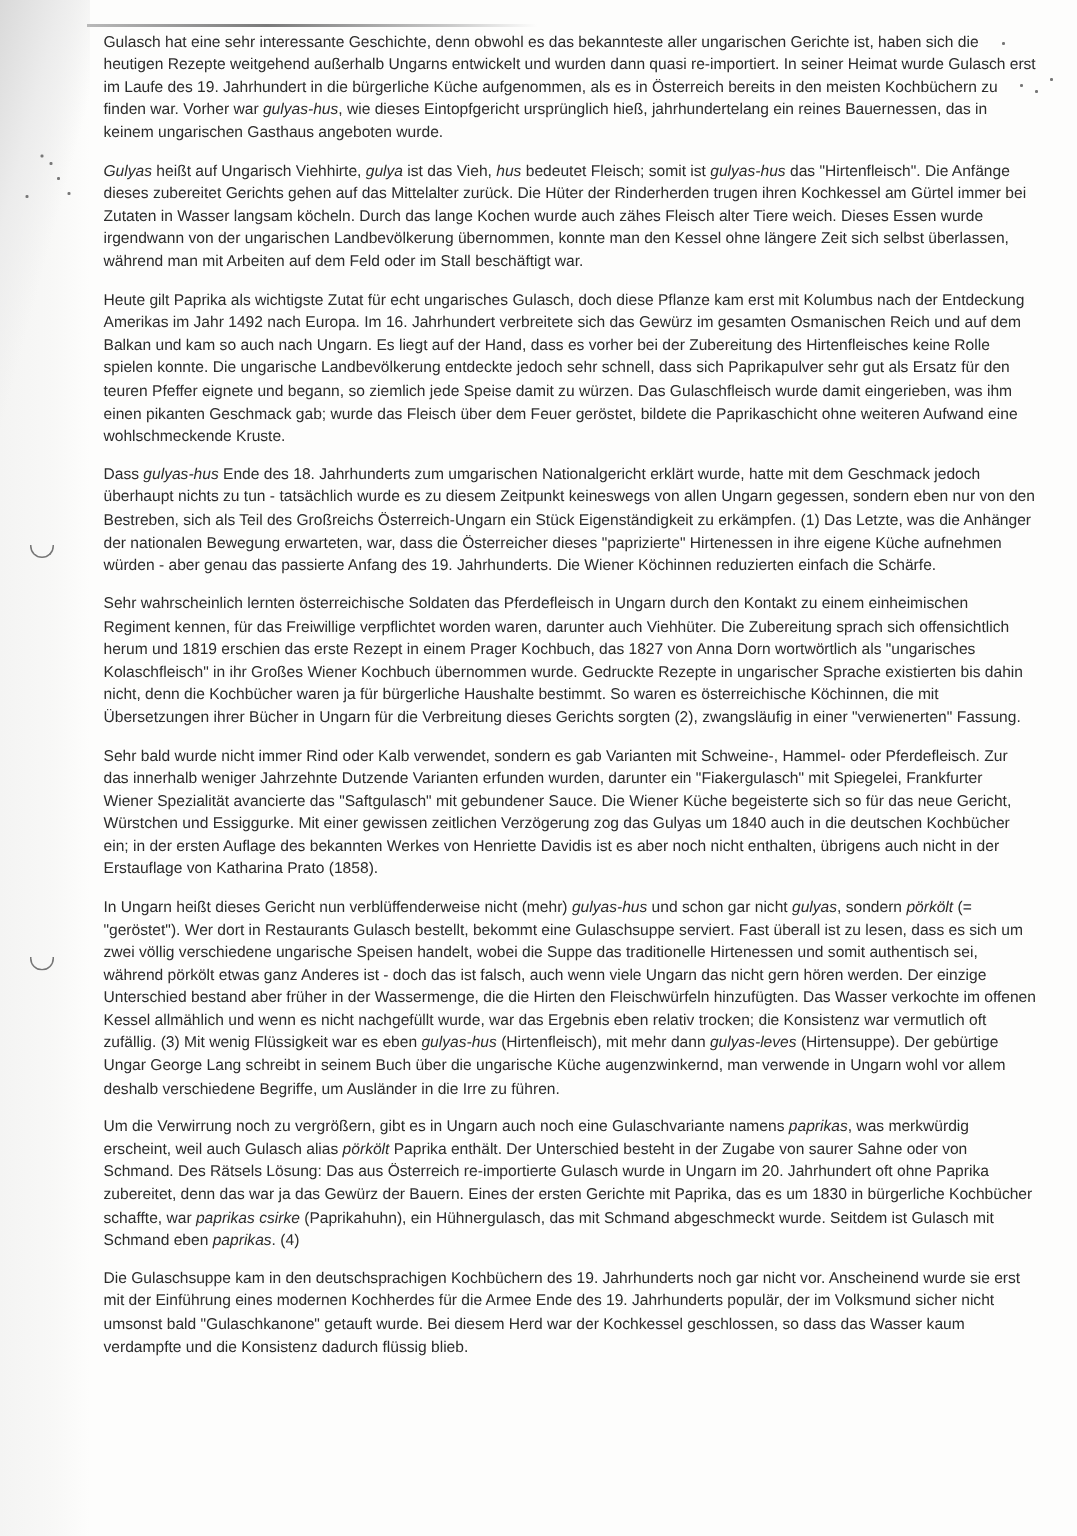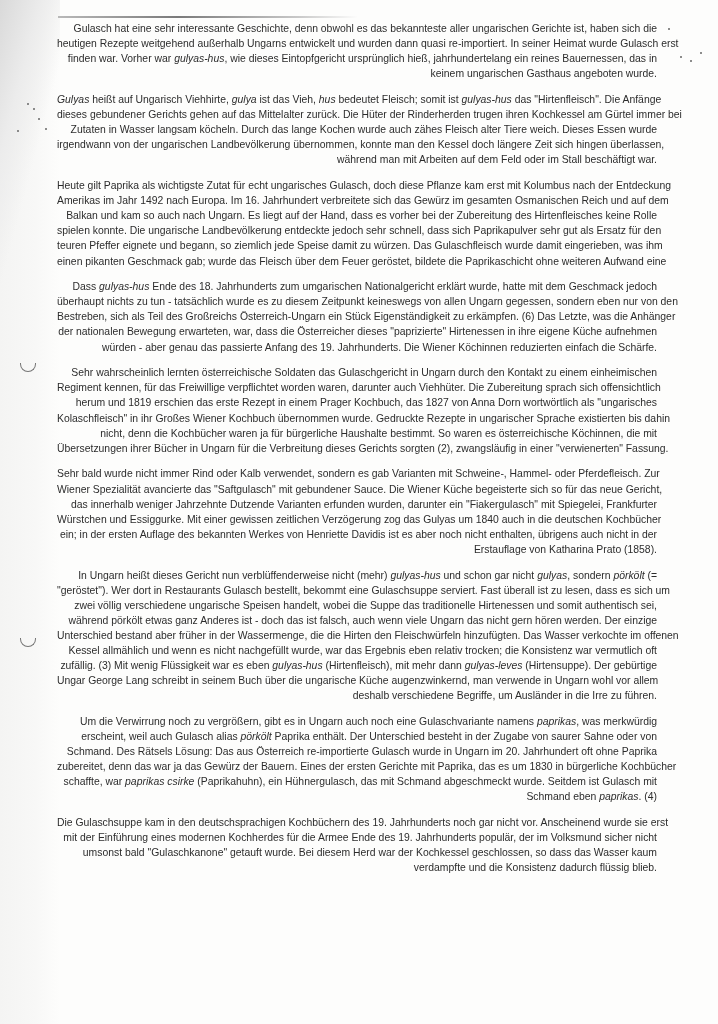--- a/index.html
+++ b/index.html
@@ -14,22 +14,22 @@
   }
   .fold-edge {
     position: absolute; left: 0; top: 0; width: 60px; height: 300px;
     background: linear-gradient(105deg, #d9d9d9 0%, #ececec 30%, rgba(253,253,252,0) 55%);
   }
   .top-rule {
     position: absolute; left: 58px; top: 16px; width: 300px; height: 2px;
     background: linear-gradient(to right, #b9b9b9, #7a7a7a 40%, #c8c8c8 80%, rgba(200,200,200,0));
   }
   .page {
-    position: absolute; left: 57px; top: 21px; width: 600px;
-    color: #2c2c2c; font-size: 10.4px; line-height: 15.1px; text-align: right;
+    position: absolute; left: 69px; top: 21px; width: 600px;
+    color: #2c2c2c; font-size: 10.4px; line-height: 15.1px;
   }
   .para { margin: 0 0 10.6px 0; }
   .line { display: block; white-space: nowrap; }
   .line i { }
   .punch {
     position: absolute; width: 14px; height: 8px;
     border: 1.6px solid #555; border-top: none;
     border-radius: 0 0 10px 10px; opacity: .8;
   }
   .speck { position: absolute; width: 1.5px; height: 1.5px; background: #777; border-radius: 50%; }
@@ -51,57 +51,59 @@
 <div class="speck" style="left:17px; top:130px;"></div>
 <div class="speck" style="left:668px; top:28px;"></div>
 <div class="speck" style="left:680px; top:56px;"></div>
 <div class="speck" style="left:690px; top:60px;"></div>
 <div class="speck" style="left:700px; top:52px;"></div>
 
 <div class="page" id="page">
     <p class="para">
       <span class="line"><span>Gulasch hat eine sehr interessante Geschichte, denn obwohl es das bekannteste aller ungarischen Gerichte ist, haben sich die</span></span>
       <span class="line"><span>heutigen Rezepte weitgehend außerhalb Ungarns entwickelt und wurden dann quasi re-importiert. In seiner Heimat wurde Gulasch erst</span></span>
+      <span class="line"><span>im Laufe des 19. Jahrhundert in die bürgerliche Küche aufgenommen, als es in Österreich bereits in den meisten Kochbüchern zu</span></span>
       <span class="line"><span>finden war. Vorher war </span><i>gulyas-hus</i><span>, wie dieses Eintopfgericht ursprünglich hieß, jahrhundertelang ein reines Bauernessen, das in</span></span>
       <span class="line"><span>keinem ungarischen Gasthaus angeboten wurde.</span></span>
     </p>
     <p class="para">
       <span class="line"><i>Gulyas</i><span> heißt auf Ungarisch Viehhirte, </span><i>gulya</i><span> ist das Vieh, </span><i>hus</i><span> bedeutet Fleisch; somit ist </span><i>gulyas-hus</i><span> das "Hirtenfleisch". Die Anfänge</span></span>
-      <span class="line"><span>dieses gebundener Gerichts gehen auf das Mittelalter zurück. Die Hüter der Rinderherden trugen ihren Kochkessel am Gürtel immer bei</span></span>
+      <span class="line"><span>dieses zubereitet Gerichts gehen auf das Mittelalter zurück. Die Hüter der Rinderherden trugen ihren Kochkessel am Gürtel immer bei</span></span>
       <span class="line"><span>Zutaten in Wasser langsam köcheln. Durch das lange Kochen wurde auch zähes Fleisch alter Tiere weich. Dieses Essen wurde</span></span>
-      <span class="line"><span>irgendwann von der ungarischen Landbevölkerung übernommen, konnte man den Kessel doch längere Zeit sich hingen überlassen,</span></span>
+      <span class="line"><span>irgendwann von der ungarischen Landbevölkerung übernommen, konnte man den Kessel ohne längere Zeit sich selbst überlassen,</span></span>
       <span class="line"><span>während man mit Arbeiten auf dem Feld oder im Stall beschäftigt war.</span></span>
     </p>
     <p class="para">
       <span class="line"><span>Heute gilt Paprika als wichtigste Zutat für echt ungarisches Gulasch, doch diese Pflanze kam erst mit Kolumbus nach der Entdeckung</span></span>
       <span class="line"><span>Amerikas im Jahr 1492 nach Europa. Im 16. Jahrhundert verbreitete sich das Gewürz im gesamten Osmanischen Reich und auf dem</span></span>
       <span class="line"><span>Balkan und kam so auch nach Ungarn. Es liegt auf der Hand, dass es vorher bei der Zubereitung des Hirtenfleisches keine Rolle</span></span>
       <span class="line"><span>spielen konnte. Die ungarische Landbevölkerung entdeckte jedoch sehr schnell, dass sich Paprikapulver sehr gut als Ersatz für den</span></span>
       <span class="line"><span>teuren Pfeffer eignete und begann, so ziemlich jede Speise damit zu würzen. Das Gulaschfleisch wurde damit eingerieben, was ihm</span></span>
       <span class="line"><span>einen pikanten Geschmack gab; wurde das Fleisch über dem Feuer geröstet, bildete die Paprikaschicht ohne weiteren Aufwand eine</span></span>
+      <span class="line"><span>wohlschmeckende Kruste.</span></span>
     </p>
     <p class="para">
       <span class="line"><span>Dass </span><i>gulyas-hus</i><span> Ende des 18. Jahrhunderts zum umgarischen Nationalgericht erklärt wurde, hatte mit dem Geschmack jedoch</span></span>
       <span class="line"><span>überhaupt nichts zu tun - tatsächlich wurde es zu diesem Zeitpunkt keineswegs von allen Ungarn gegessen, sondern eben nur von den</span></span>
-      <span class="line"><span>Bestreben, sich als Teil des Großreichs Österreich-Ungarn ein Stück Eigenständigkeit zu erkämpfen. (6) Das Letzte, was die Anhänger</span></span>
+      <span class="line"><span>Bestreben, sich als Teil des Großreichs Österreich-Ungarn ein Stück Eigenständigkeit zu erkämpfen. (1) Das Letzte, was die Anhänger</span></span>
       <span class="line"><span>der nationalen Bewegung erwarteten, war, dass die Österreicher dieses "paprizierte" Hirtenessen in ihre eigene Küche aufnehmen</span></span>
       <span class="line"><span>würden - aber genau das passierte Anfang des 19. Jahrhunderts. Die Wiener Köchinnen reduzierten einfach die Schärfe.</span></span>
     </p>
     <p class="para">
-      <span class="line"><span>Sehr wahrscheinlich lernten österreichische Soldaten das Gulaschgericht in Ungarn durch den Kontakt zu einem einheimischen</span></span>
+      <span class="line"><span>Sehr wahrscheinlich lernten österreichische Soldaten das Pferdefleisch in Ungarn durch den Kontakt zu einem einheimischen</span></span>
       <span class="line"><span>Regiment kennen, für das Freiwillige verpflichtet worden waren, darunter auch Viehhüter. Die Zubereitung sprach sich offensichtlich</span></span>
       <span class="line"><span>herum und 1819 erschien das erste Rezept in einem Prager Kochbuch, das 1827 von Anna Dorn wortwörtlich als "ungarisches</span></span>
       <span class="line"><span>Kolaschfleisch" in ihr Großes Wiener Kochbuch übernommen wurde. Gedruckte Rezepte in ungarischer Sprache existierten bis dahin</span></span>
       <span class="line"><span>nicht, denn die Kochbücher waren ja für bürgerliche Haushalte bestimmt. So waren es österreichische Köchinnen, die mit</span></span>
       <span class="line"><span>Übersetzungen ihrer Bücher in Ungarn für die Verbreitung dieses Gerichts sorgten (2), zwangsläufig in einer "verwienerten" Fassung.</span></span>
     </p>
     <p class="para">
       <span class="line"><span>Sehr bald wurde nicht immer Rind oder Kalb verwendet, sondern es gab Varianten mit Schweine-, Hammel- oder Pferdefleisch. Zur</span></span>
+      <span class="line"><span>das innerhalb weniger Jahrzehnte Dutzende Varianten erfunden wurden, darunter ein "Fiakergulasch" mit Spiegelei, Frankfurter</span></span>
       <span class="line"><span>Wiener Spezialität avancierte das "Saftgulasch" mit gebundener Sauce. Die Wiener Küche begeisterte sich so für das neue Gericht,</span></span>
-      <span class="line"><span>das innerhalb weniger Jahrzehnte Dutzende Varianten erfunden wurden, darunter ein "Fiakergulasch" mit Spiegelei, Frankfurter</span></span>
       <span class="line"><span>Würstchen und Essiggurke. Mit einer gewissen zeitlichen Verzögerung zog das Gulyas um 1840 auch in die deutschen Kochbücher</span></span>
       <span class="line"><span>ein; in der ersten Auflage des bekannten Werkes von Henriette Davidis ist es aber noch nicht enthalten, übrigens auch nicht in der</span></span>
       <span class="line"><span>Erstauflage von Katharina Prato (1858).</span></span>
     </p>
     <p class="para">
       <span class="line"><span>In Ungarn heißt dieses Gericht nun verblüffenderweise nicht (mehr) </span><i>gulyas-hus</i><span> und schon gar nicht </span><i>gulyas</i><span>, sondern </span><i>pörkölt</i><span> (=</span></span>
       <span class="line"><span>"geröstet"). Wer dort in Restaurants Gulasch bestellt, bekommt eine Gulaschsuppe serviert. Fast überall ist zu lesen, dass es sich um</span></span>
       <span class="line"><span>zwei völlig verschiedene ungarische Speisen handelt, wobei die Suppe das traditionelle Hirtenessen und somit authentisch sei,</span></span>
       <span class="line"><span>während pörkölt etwas ganz Anderes ist - doch das ist falsch, auch wenn viele Ungarn das nicht gern hören werden. Der einzige</span></span>
       <span class="line"><span>Unterschied bestand aber früher in der Wassermenge, die die Hirten den Fleischwürfeln hinzufügten. Das Wasser verkochte im offenen</span></span>

